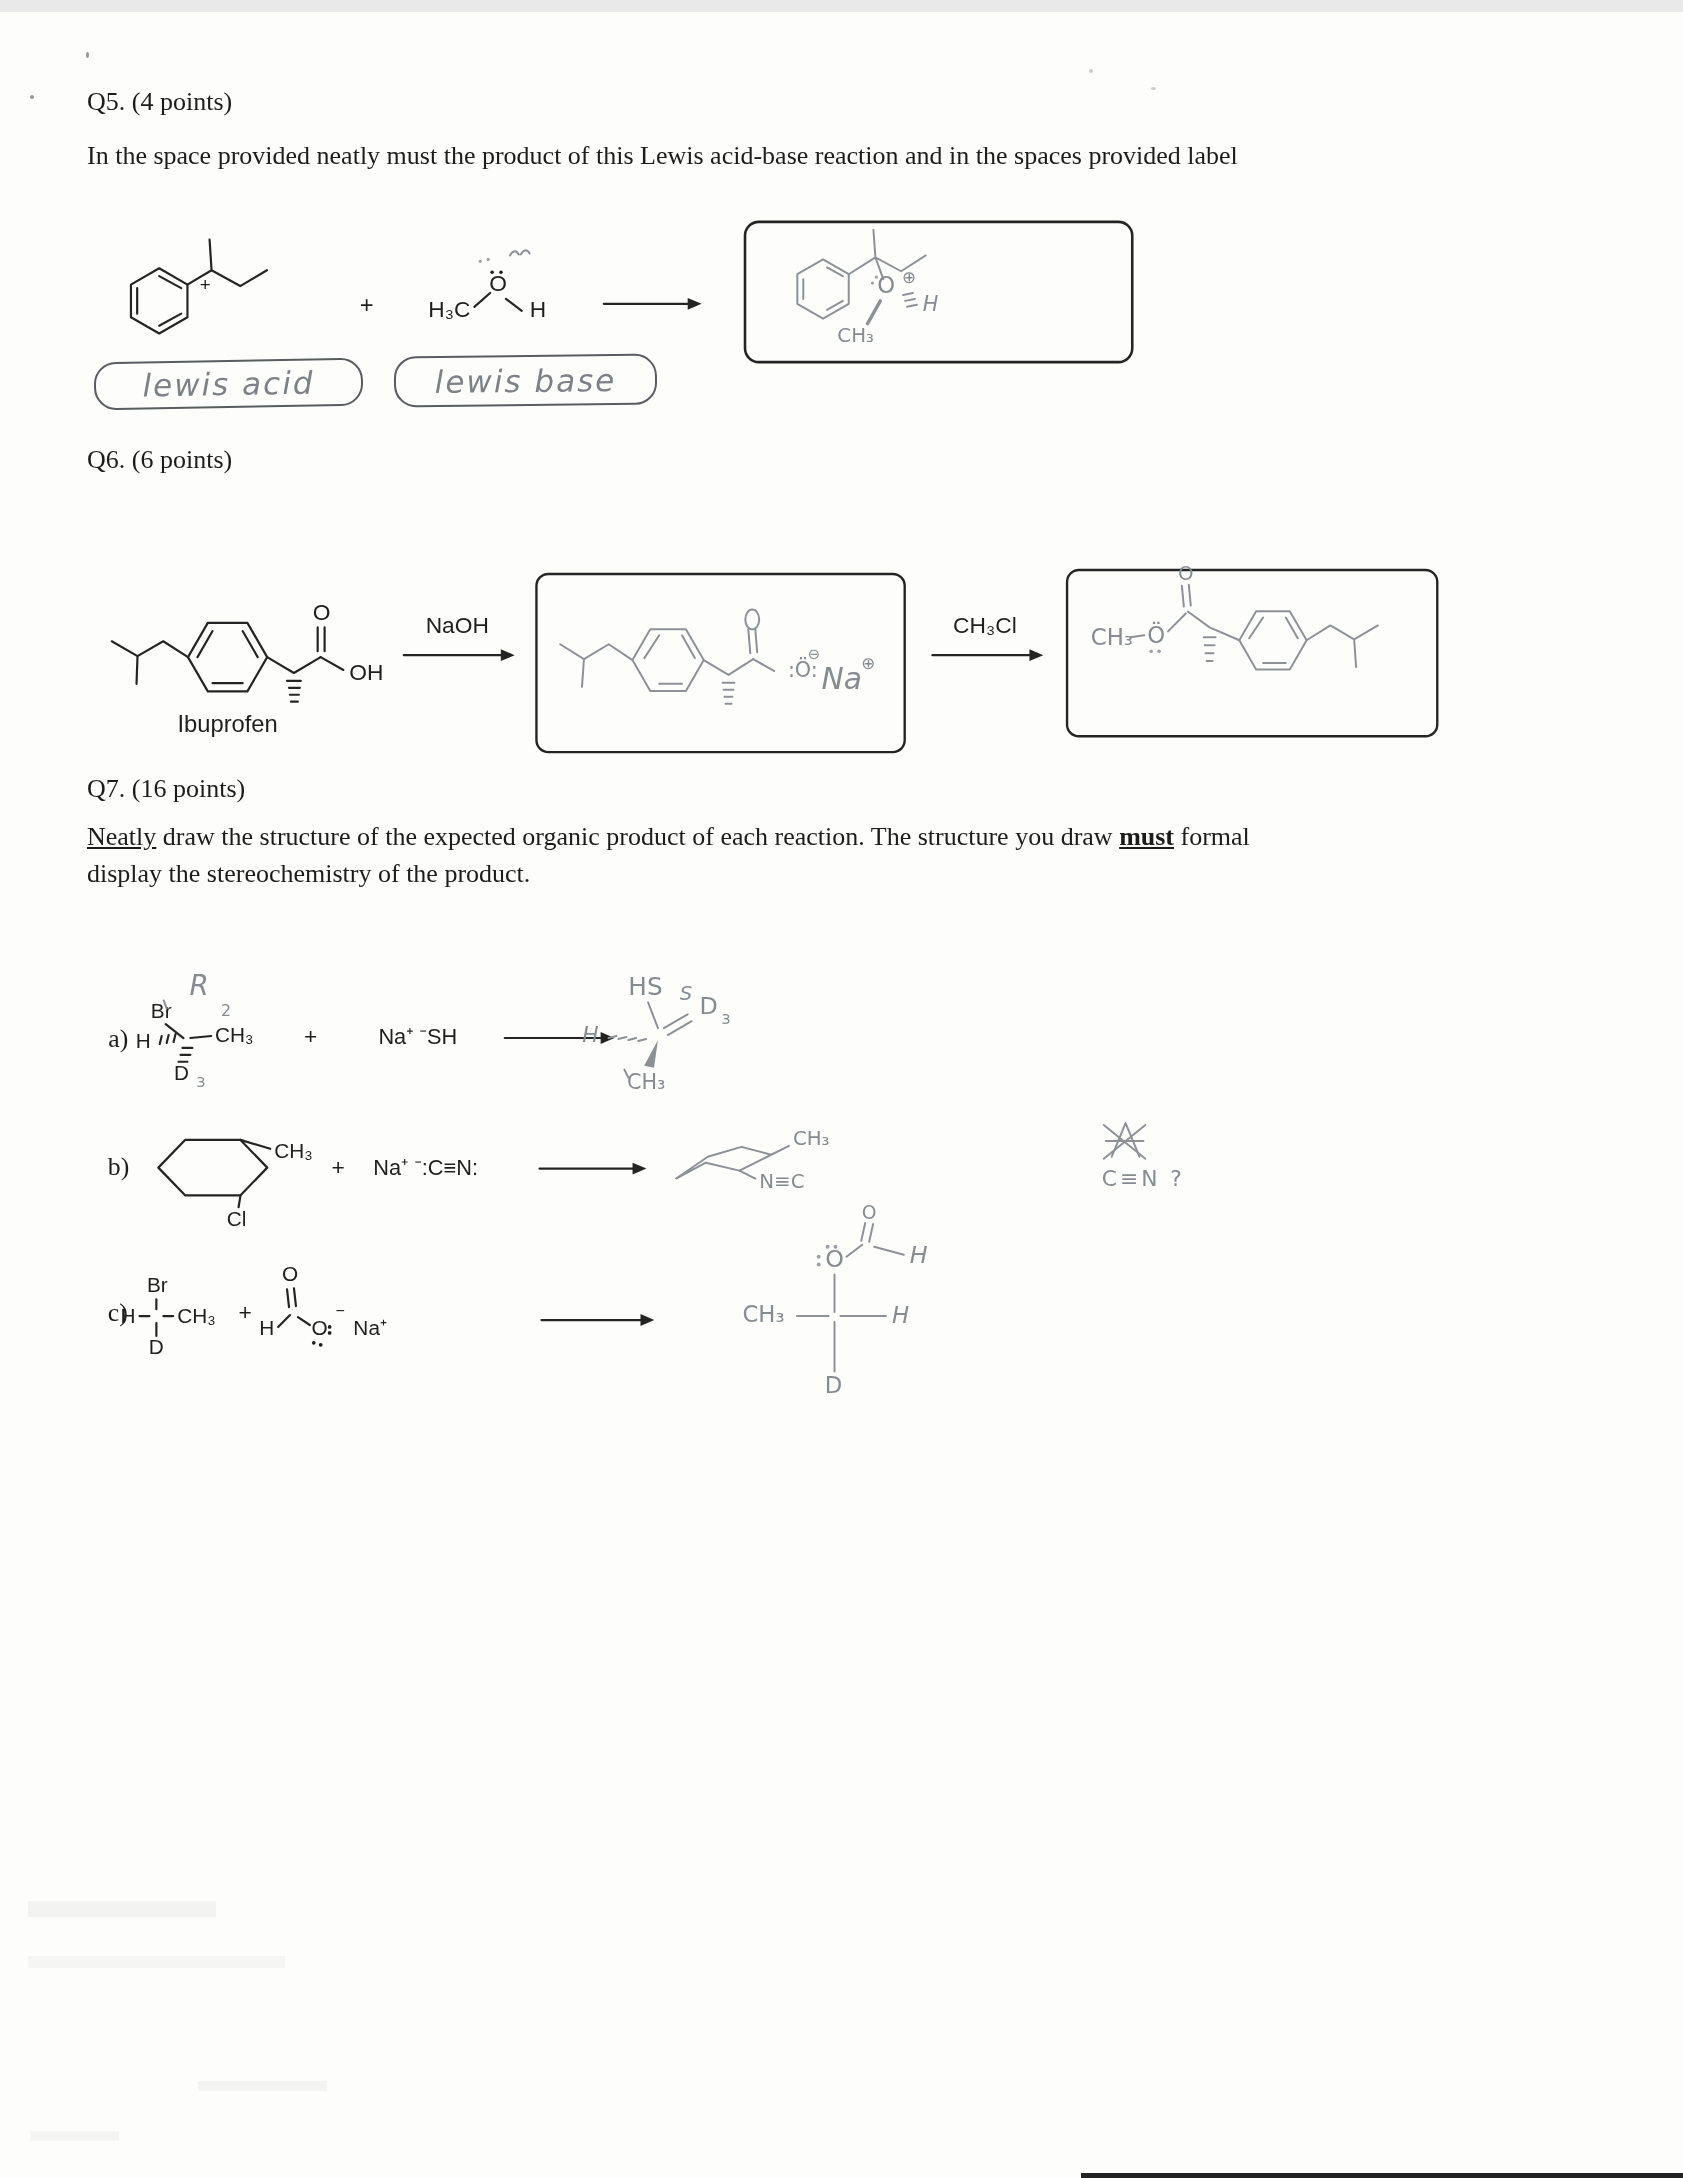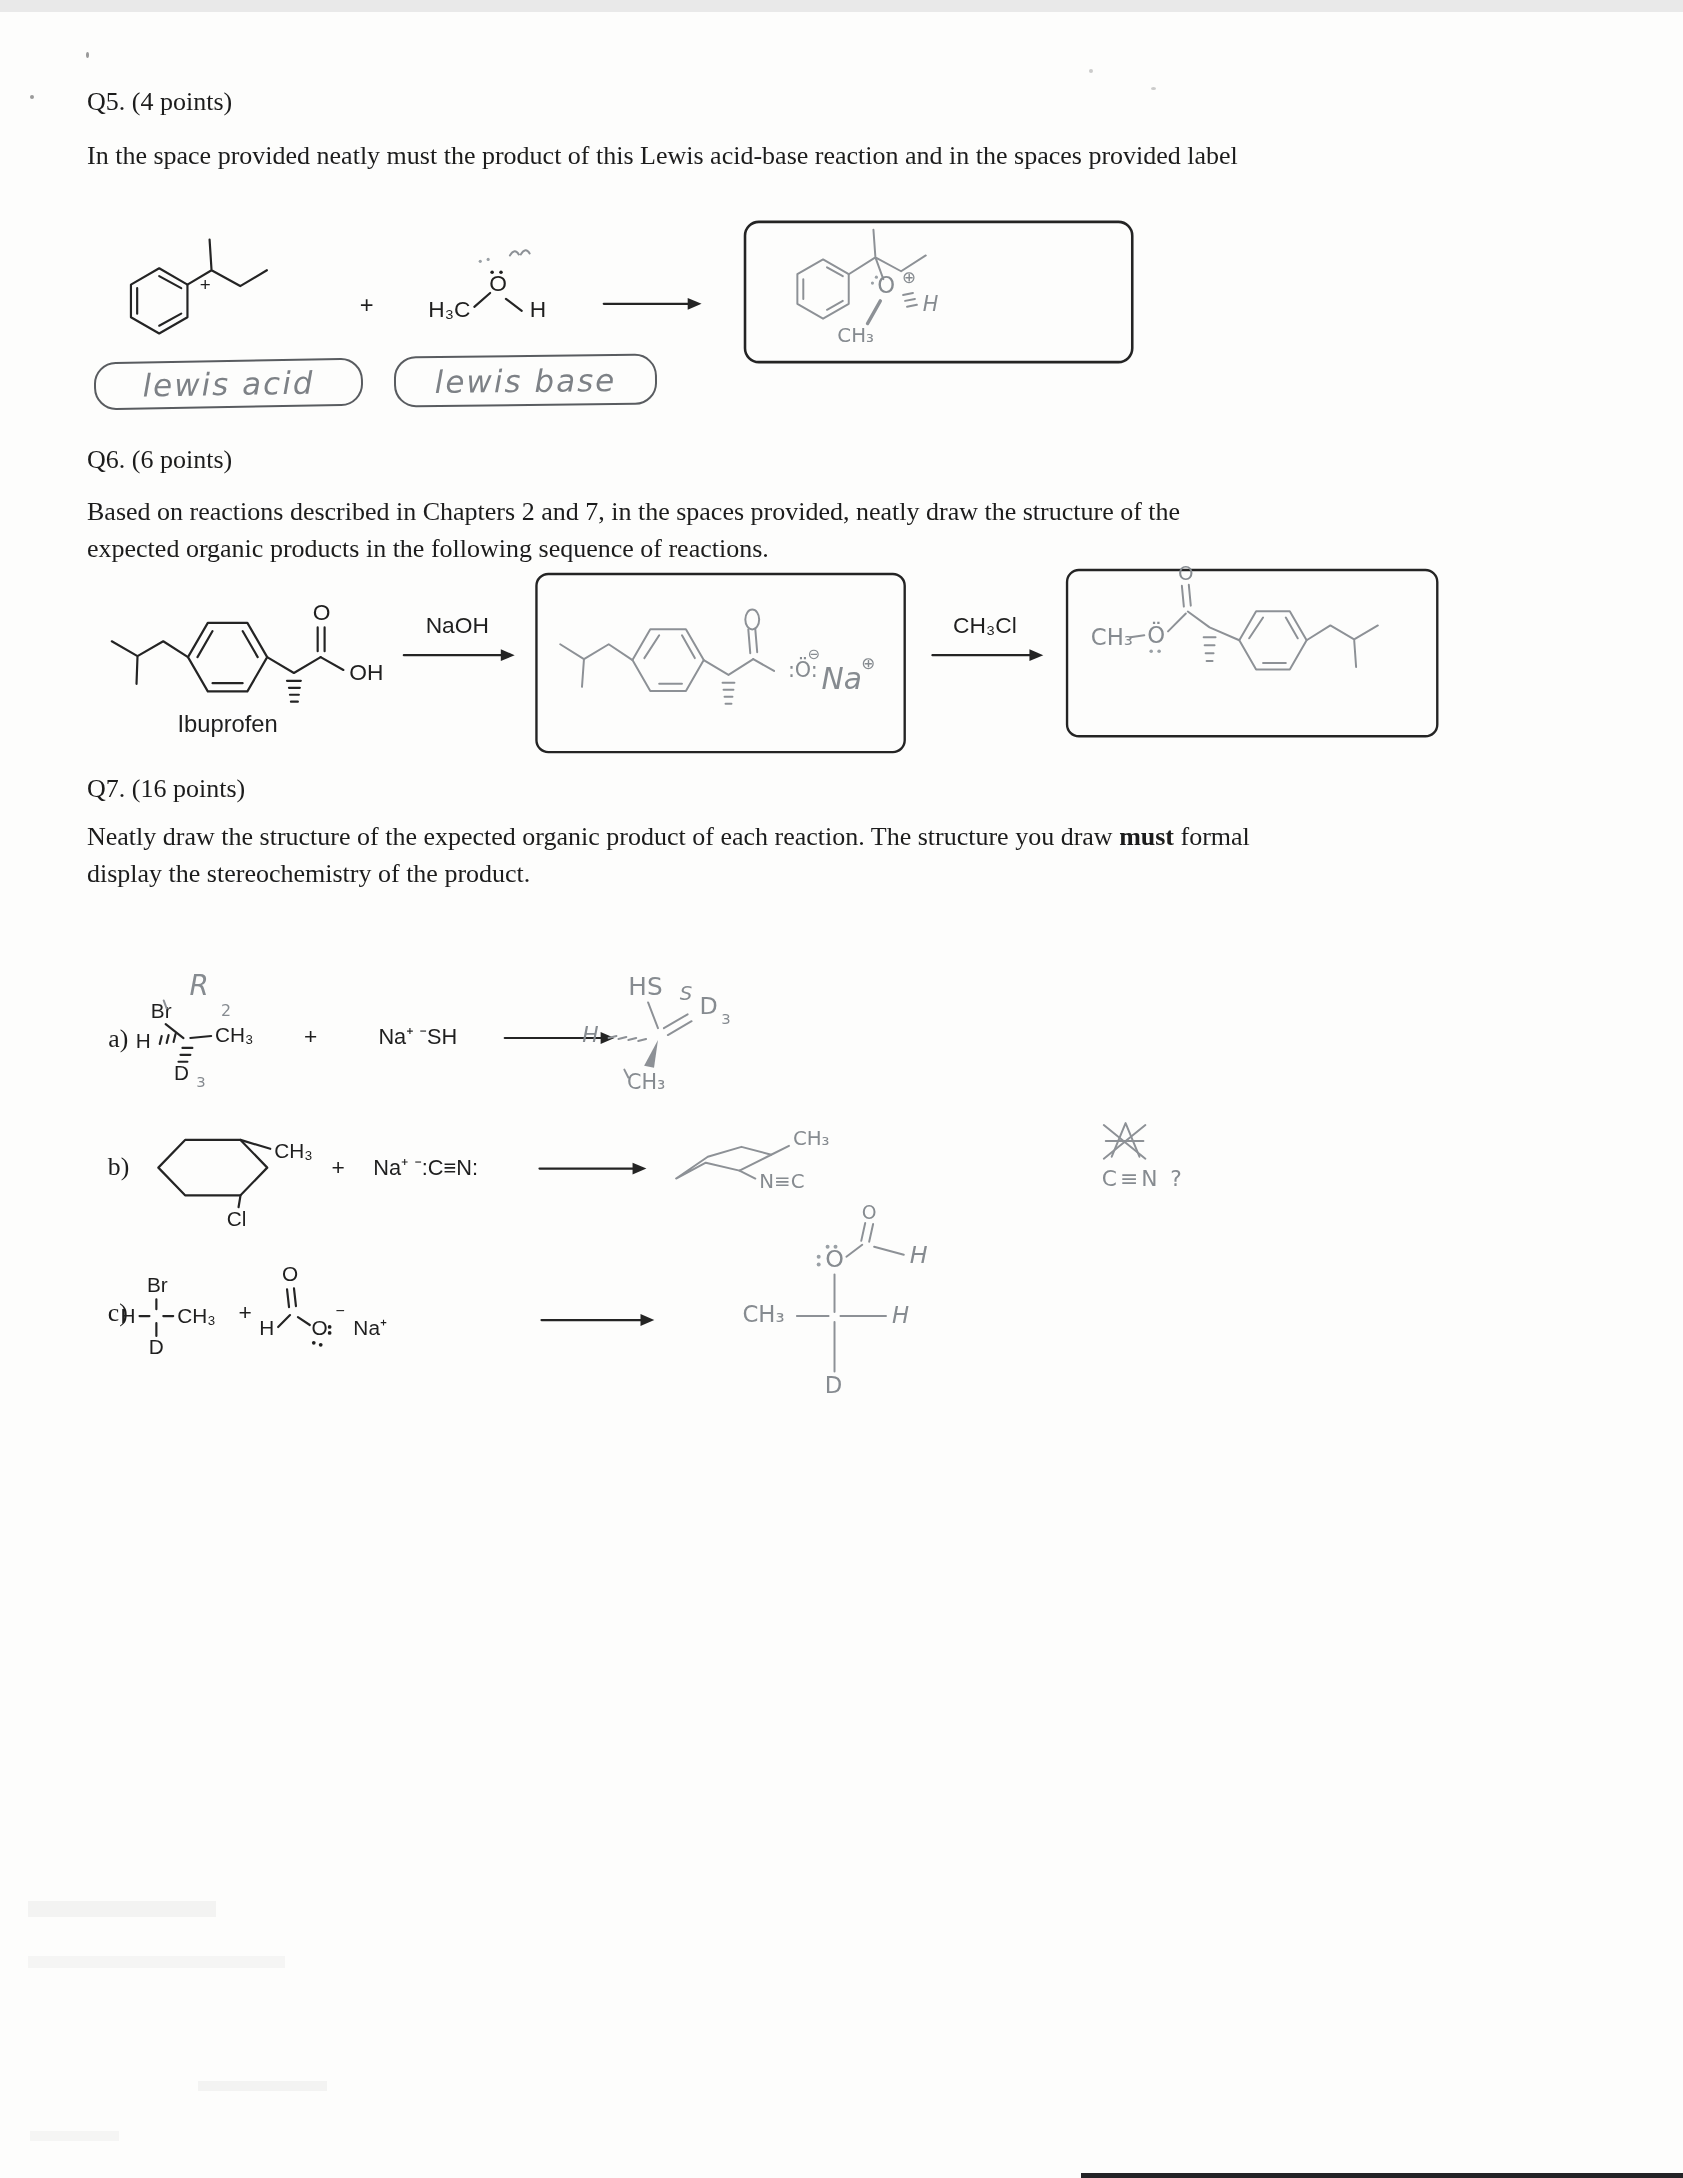--- a/index.html
+++ b/index.html
@@ -2,21 +2,21 @@
 <html><head>
 <meta charset="utf-8">
 <style>
   *{margin:0;padding:0;box-sizing:border-box}
   html,body{background:#e9e9e9}
   #page{position:relative;width:1683px;height:2178px;background:#fdfdfc;
         font-family:"Liberation Serif",serif;color:#1c1c1c;overflow:hidden;margin:12px auto}
   .abs{position:absolute}
   .qheader{font-size:26px}
   .prompt{font-size:26px;line-height:37px}
-  .u{}
+  .u{text-decoration:underline}
   .b{font-weight:bold}
   svg{overflow:visible;position:absolute}
   svg text{font-family:"Liberation Sans",sans-serif;fill:#1f1f1f}
   text.st{font-family:"Liberation Serif",serif;font-size:26px;fill:#1c1c1c}
   .stroke{stroke:#242424;stroke-width:2.2;fill:none;stroke-linecap:round;stroke-linejoin:round}
   .hstroke{stroke:#8d9196;stroke-width:2;fill:none;stroke-linecap:round;stroke-linejoin:round}
   .ht{fill:#868b90;font-family:"DejaVu Sans",sans-serif}
   .hti{font-style:italic}
   .hand-box{border:2.4px solid #595c60;border-radius:22px;display:flex;align-items:center;justify-content:center;background:transparent}
   .hand-box span{font-family:"DejaVu Sans",sans-serif;font-style:italic;color:#7d8186;font-size:31px;letter-spacing:2px}
@@ -90,24 +90,20 @@
 
   <div class="abs hand-box" style="left:94px;top:348px;width:269px;height:48px;transform:rotate(-1deg)">
     <span>lewis acid</span>
   </div>
   <div class="abs hand-box" style="left:394px;top:343px;width:263px;height:51px;transform:rotate(-0.6deg)">
     <span>lewis base</span>
   </div>
 
   <div class="abs qheader" style="left:87px;top:433px">Q6. (6 points)</div>
 
-  <div class="abs prompt" style="left:87px;top:481px">
-    <div>Based on reactions described in Chapters 2 and 7, in the spaces provided, neatly draw the structure of the</div>
-    <div>expected organic products in the following sequence of reactions.</div>
-  </div>
 
   <svg style="left:89px;top:552px" width="1376" height="208" viewBox="0 0 1390 210">
 
     <g>
       <path class="stroke" d="M180,94 L160,59.4 L120,59.4 L100,94 L120,128.6 L160,128.6 Z"></path>
       <path class="stroke" d="M170.4,94 L155.2,67.7 M124.8,67.7 L109.6,94 M124.8,120.3 L155.2,120.3"></path>
       <path class="stroke" d="M100,94 L75,78 L49,93 M49,93 L23,78 M49,93 L48,121"></path>
       <path class="stroke" d="M180,94 L207,110 L234,94"></path>
       <path class="stroke" d="M200,118 L214,118 M202,125 L213,125 M203,132 L212,132 M204,139 L211,139"></path>
       <path class="stroke" d="M231,88 L231,64 M238,88 L238,64"></path>

